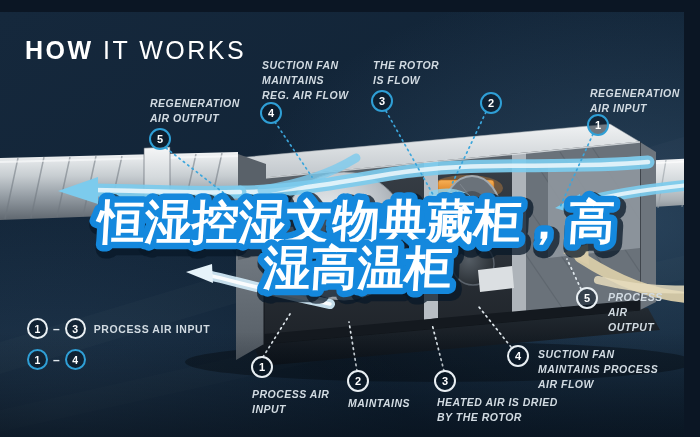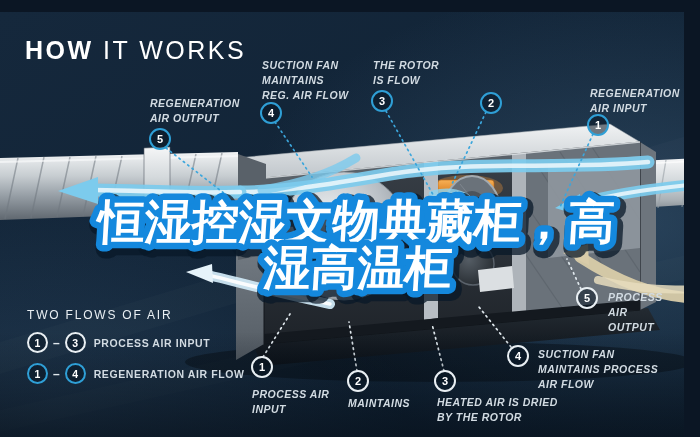--- a/index.html
+++ b/index.html
@@ -246,32 +246,30 @@
   <div class="bubble white" style="left:507px;top:333px;">4</div>
   <div class="clabel" style="left:538px;top:335px;">SUCTION FAN
 MAINTAINS PROCESS
 AIR FLOW</div>
 
   <div class="bubble white" style="left:576px;top:275px;">5</div>
   <div class="clabel" style="left:608px;top:278px;">PROCESS AIR
 OUTPUT</div>
 
   <div class="legend">
-    <div class="legend-title">TWO FLOWS OF AIR</div>
     <div class="legend-row">
       <span class="bubble white">1</span>
       <span class="legend-dash">–</span>
       <span class="bubble white">3</span>
       <span class="legend-label">PROCESS AIR INPUT</span>
     </div>
     <div class="legend-row">
       <span class="bubble blue">1</span>
       <span class="legend-dash">–</span>
       <span class="bubble blue">4</span>
-      <span class="legend-label">REGENERATION AIR FLOW</span>
     </div>
   </div>
 
   <svg width="700" height="437" viewBox="0 0 700 437" style="position:absolute;left:0;top:0;pointer-events:none;">
     <g transform="matrix(1,0,-0.06,1,15,0)">
       <text class="cn cn-sh" x="354" y="226" transform="translate(3,4)">恒湿控湿文物典藏柜，高</text>
       <text class="cn cn-sh" x="358" y="272" transform="translate(3,4)">湿高温柜</text>
       <text class="cn cn-main" x="354" y="226">恒湿控湿文物典藏柜，高</text>
       <text class="cn cn-main" x="358" y="272">湿高温柜</text>
     </g>

